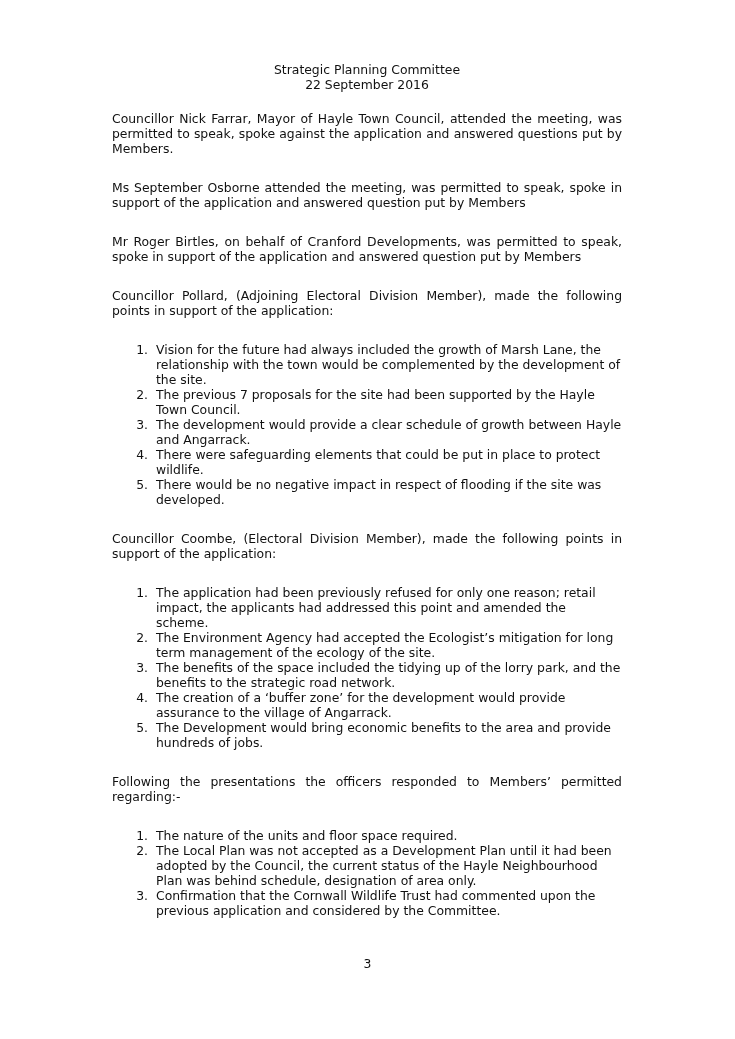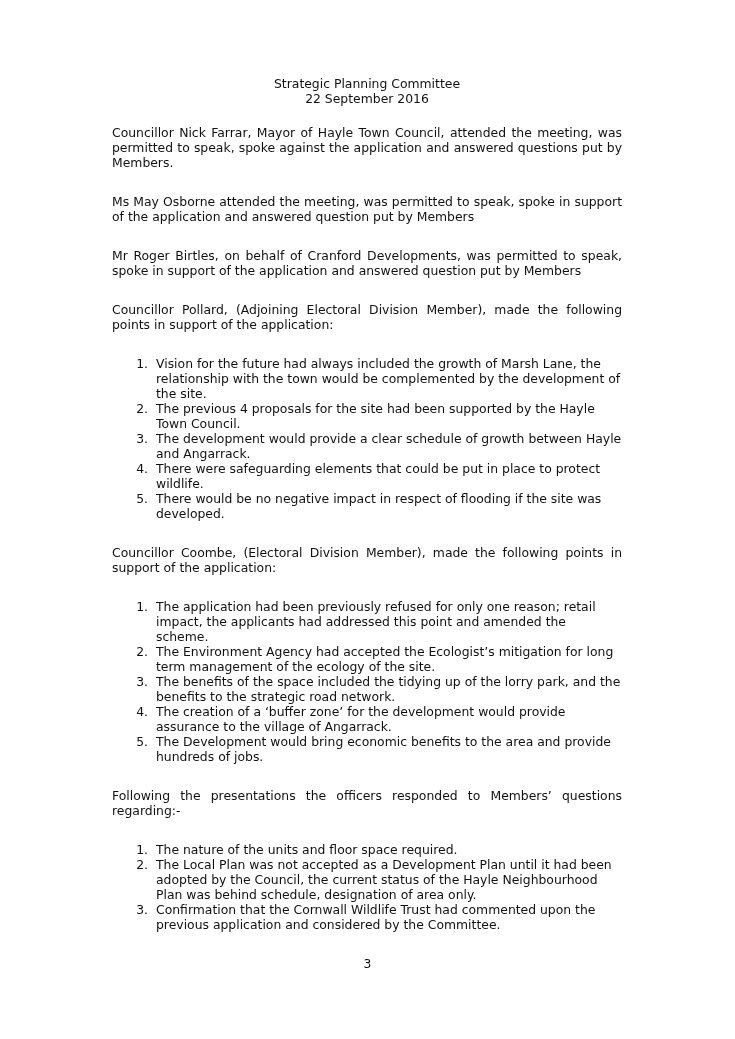--- a/index.html
+++ b/index.html
@@ -14,21 +14,21 @@
     background: #ffffff;
     font-family: "DejaVu Sans", sans-serif;
     font-size: 12.4px;
     line-height: 15px;
     color: #111111;
     overflow: hidden;
   }
   .content {
     position: absolute;
     left: 112px;
-    top: 76px;
+    top: 62px;
     width: 510px;
   }
   .doc-title {
     text-align: center;
     margin: 0 0 19px 0;
   }
   .doc-title div {
     margin: 0;
   }
   p.para {
@@ -63,45 +63,45 @@
 <div class="page">
   <div class="content">
 
     <div class="doc-title">
       <div>Strategic Planning Committee</div>
       <div>22 September 2016</div>
     </div>
 
     <p class="para">Councillor Nick Farrar, Mayor of Hayle Town Council, attended the meeting, was permitted to speak, spoke against the application and answered questions put by Members.</p>
 
-    <p class="para">Ms May Osborne attended the meeting, was permitted to speak, spoke in support of the application and answered question put by Members</p>
+    <p class="para">Ms September Osborne attended the meeting, was permitted to speak, spoke in support of the application and answered question put by Members</p>
 
     <p class="para">Mr Roger Birtles, on behalf of Cranford Developments, was permitted to speak, spoke in support of the application and answered question put by Members</p>
 
     <p class="intro">Councillor Pollard, (Adjoining Electoral Division Member), made the following points in support of the application:</p>
 
     <ol class="points">
       <li>Vision for the future had always included the growth of Marsh Lane, the relationship with the town would be complemented by the development of the site.</li>
-      <li>The previous 4 proposals for the site had been supported by the Hayle Town Council.</li>
+      <li>The previous 7 proposals for the site had been supported by the Hayle Town Council.</li>
       <li>The development would provide a clear schedule of growth between Hayle and Angarrack.</li>
       <li>There were safeguarding elements that could be put in place to protect wildlife.</li>
       <li>There would be no negative impact in respect of flooding if the site was developed.</li>
     </ol>
 
     <p class="intro">Councillor Coombe, (Electoral Division Member), made the following points in support of the application:</p>
 
     <ol class="points">
       <li>The application had been previously refused for only one reason; retail impact, the applicants had addressed this point and amended the scheme.</li>
       <li>The Environment Agency had accepted the Ecologist’s mitigation for long term management of the ecology of the site.</li>
       <li>The benefits of the space included the tidying up of the lorry park, and the benefits to the strategic road network.</li>
       <li>The creation of a ‘buffer zone’ for the development would provide assurance to the village of Angarrack.</li>
       <li>The Development would bring economic benefits to the area and provide hundreds of jobs.</li>
     </ol>
 
-    <p class="intro">Following the presentations the officers responded to Members’ questions regarding:-</p>
+    <p class="intro">Following the presentations the officers responded to Members’ permitted regarding:-</p>
 
     <ol class="points">
       <li>The nature of the units and floor space required.</li>
       <li>The Local Plan was not accepted as a Development Plan until it had been adopted by the Council, the current status of the Hayle Neighbourhood Plan was behind schedule, designation of area only.</li>
       <li>Confirmation that the Cornwall Wildlife Trust had commented upon the previous application and considered by the Committee.</li>
     </ol>
 
   </div>
 
   <div class="page-number">3</div>

